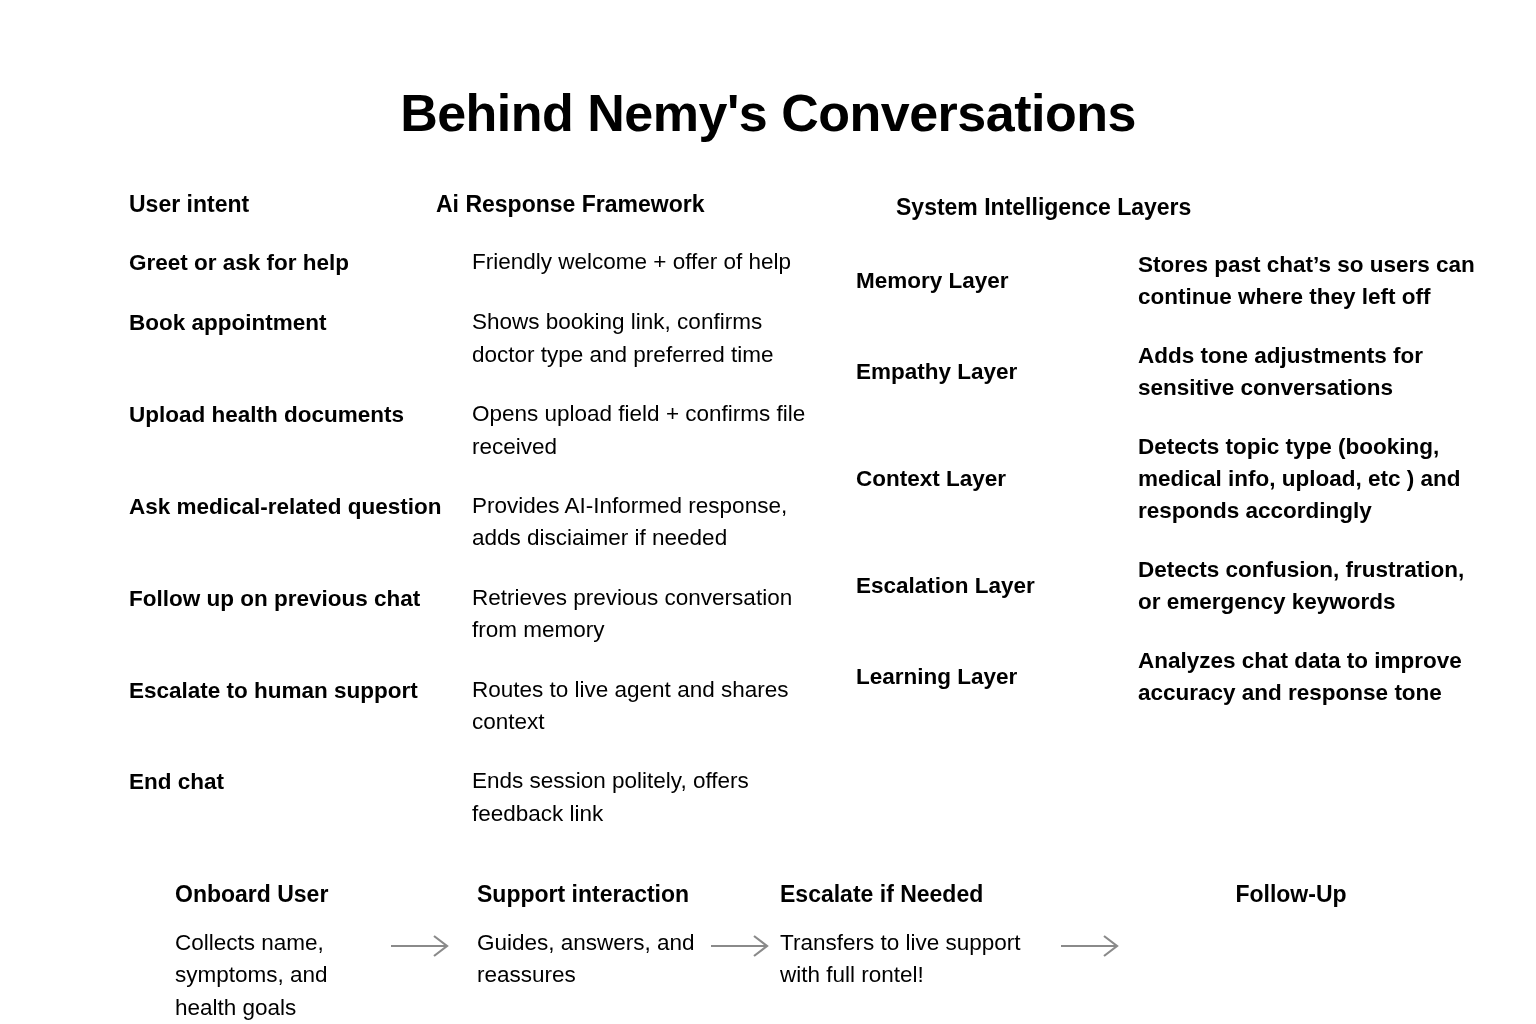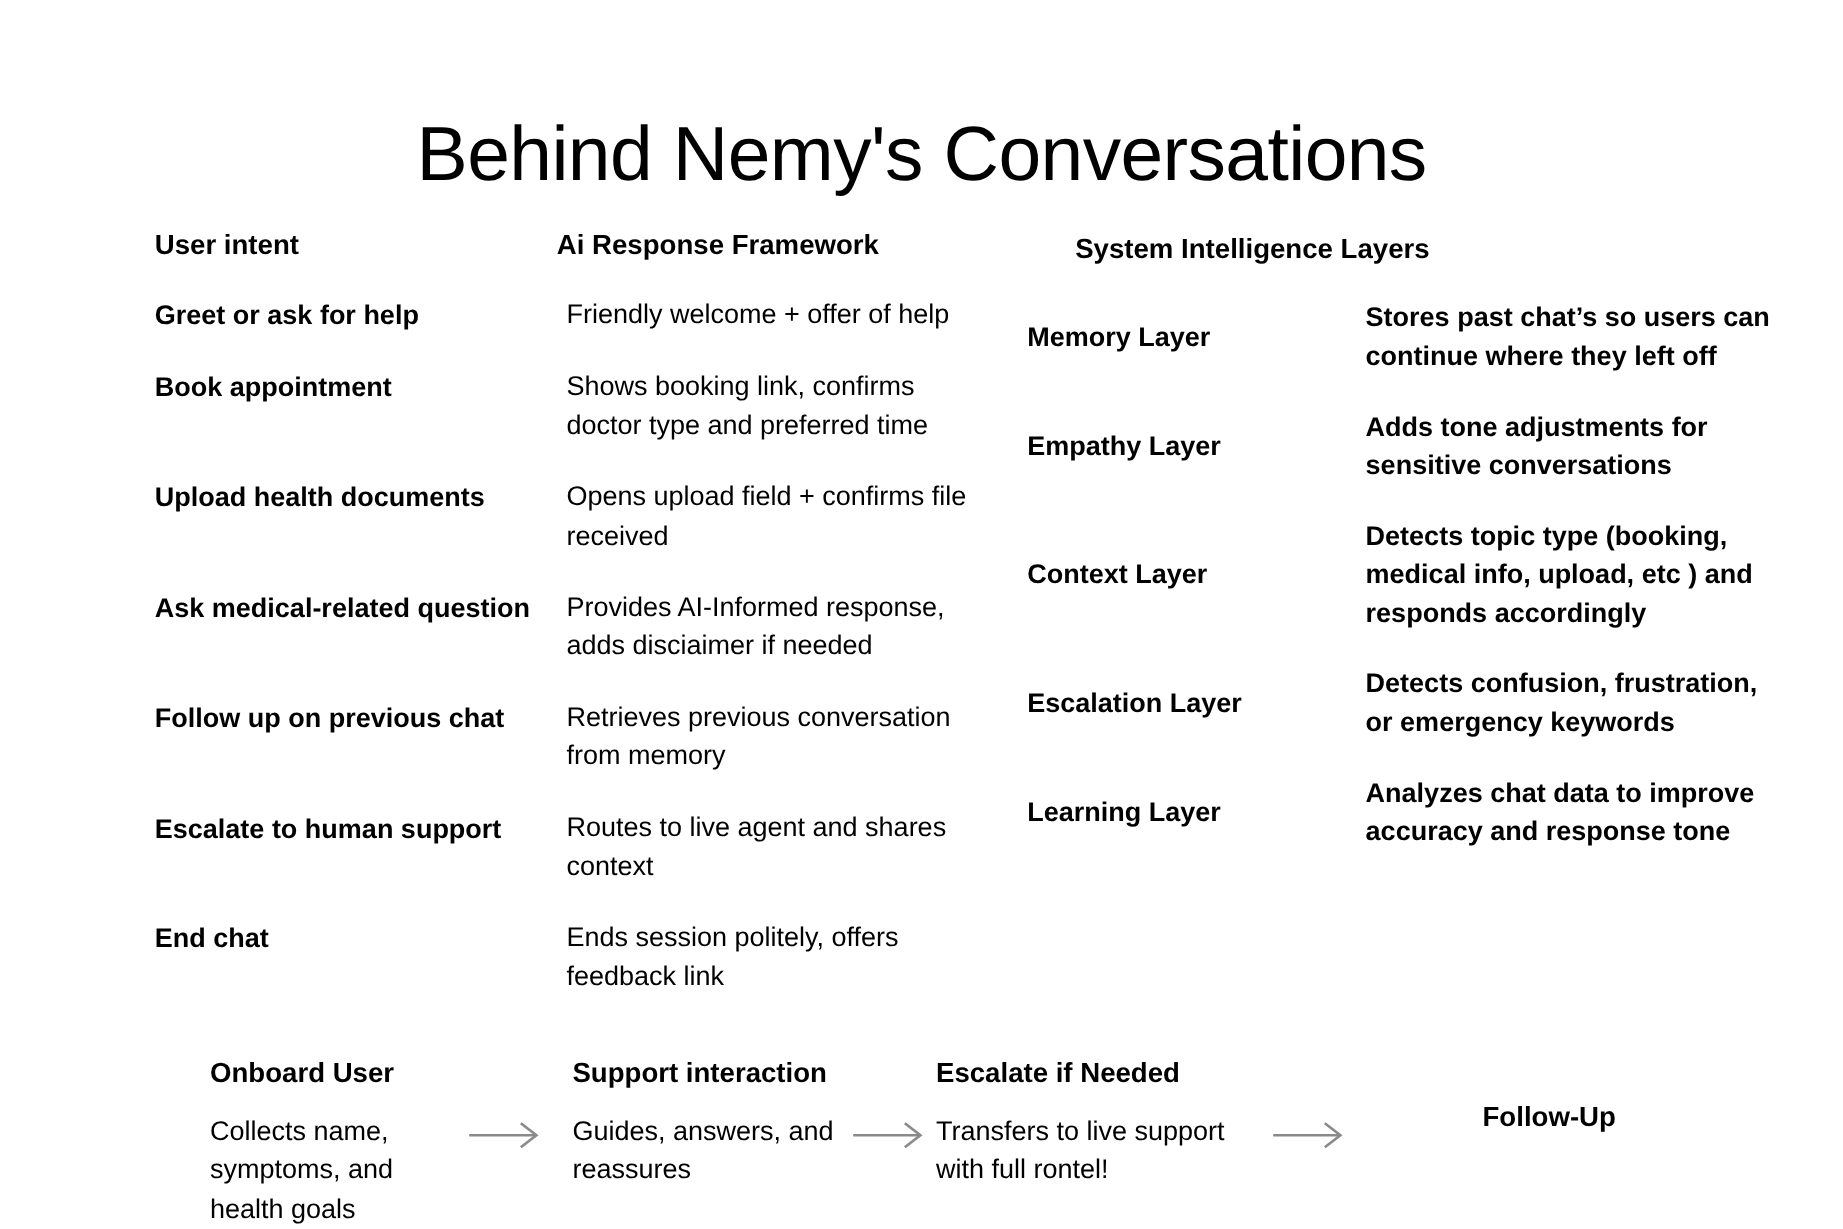--- a/index.html
+++ b/index.html
@@ -19,37 +19,37 @@
 
   .page { position: absolute; inset: 0; }
 
   
   .title {
     position: absolute;
     left: 0;
     top: 50px;
     width: 1536px;
     text-align: center;
-    font-size: 64px;
-    font-weight: 400;
+    font-size: 52px;
+    font-weight: 700;
     letter-spacing: -0.5px;
     line-height: 1.1;
     white-space: nowrap;
   }
 
   
   .col-head {
     position: absolute;
     font-size: 23px;
     font-weight: 700;
     line-height: 1.25;
     white-space: nowrap;
   }
   #head-intent      { left: 129px; top: 190px; }
-  #head-framework   { left: 464px; top: 190px; }
+  #head-framework   { left: 436px; top: 190px; }
   #head-layers      { left: 856px; top: 193px; margin-left: 40px; }
 
   
   .matrix {
     position: absolute;
     left: 129px;
     top: 246px;
     width: 690px;
   }
   .m-row {
@@ -120,21 +120,21 @@
   }
   .flow-body {
     font-size: 22.5px;
     font-weight: 400;
     line-height: 1.44;
   }
   #step-0 { left: 175px; width: 205px; }
   #step-1 { left: 477px; width: 245px; }
   #step-2 { left: 780px; width: 275px; }
   #step-3 { left: 1177px; width: 260px; }
-  #step-3 .flow-title { text-align: center; margin-left: -32px; margin-top: 36px; }
+  #step-3 .flow-title { text-align: center; margin-left: -32px; }
 
   .flow-arrow {
     position: absolute;
     top: 53px;
     width: 62px;
     height: 26px;
   }
   #arrow-0 { left: 390px; }
   #arrow-1 { left: 710px; }
   #arrow-2 { left: 1060px; }

